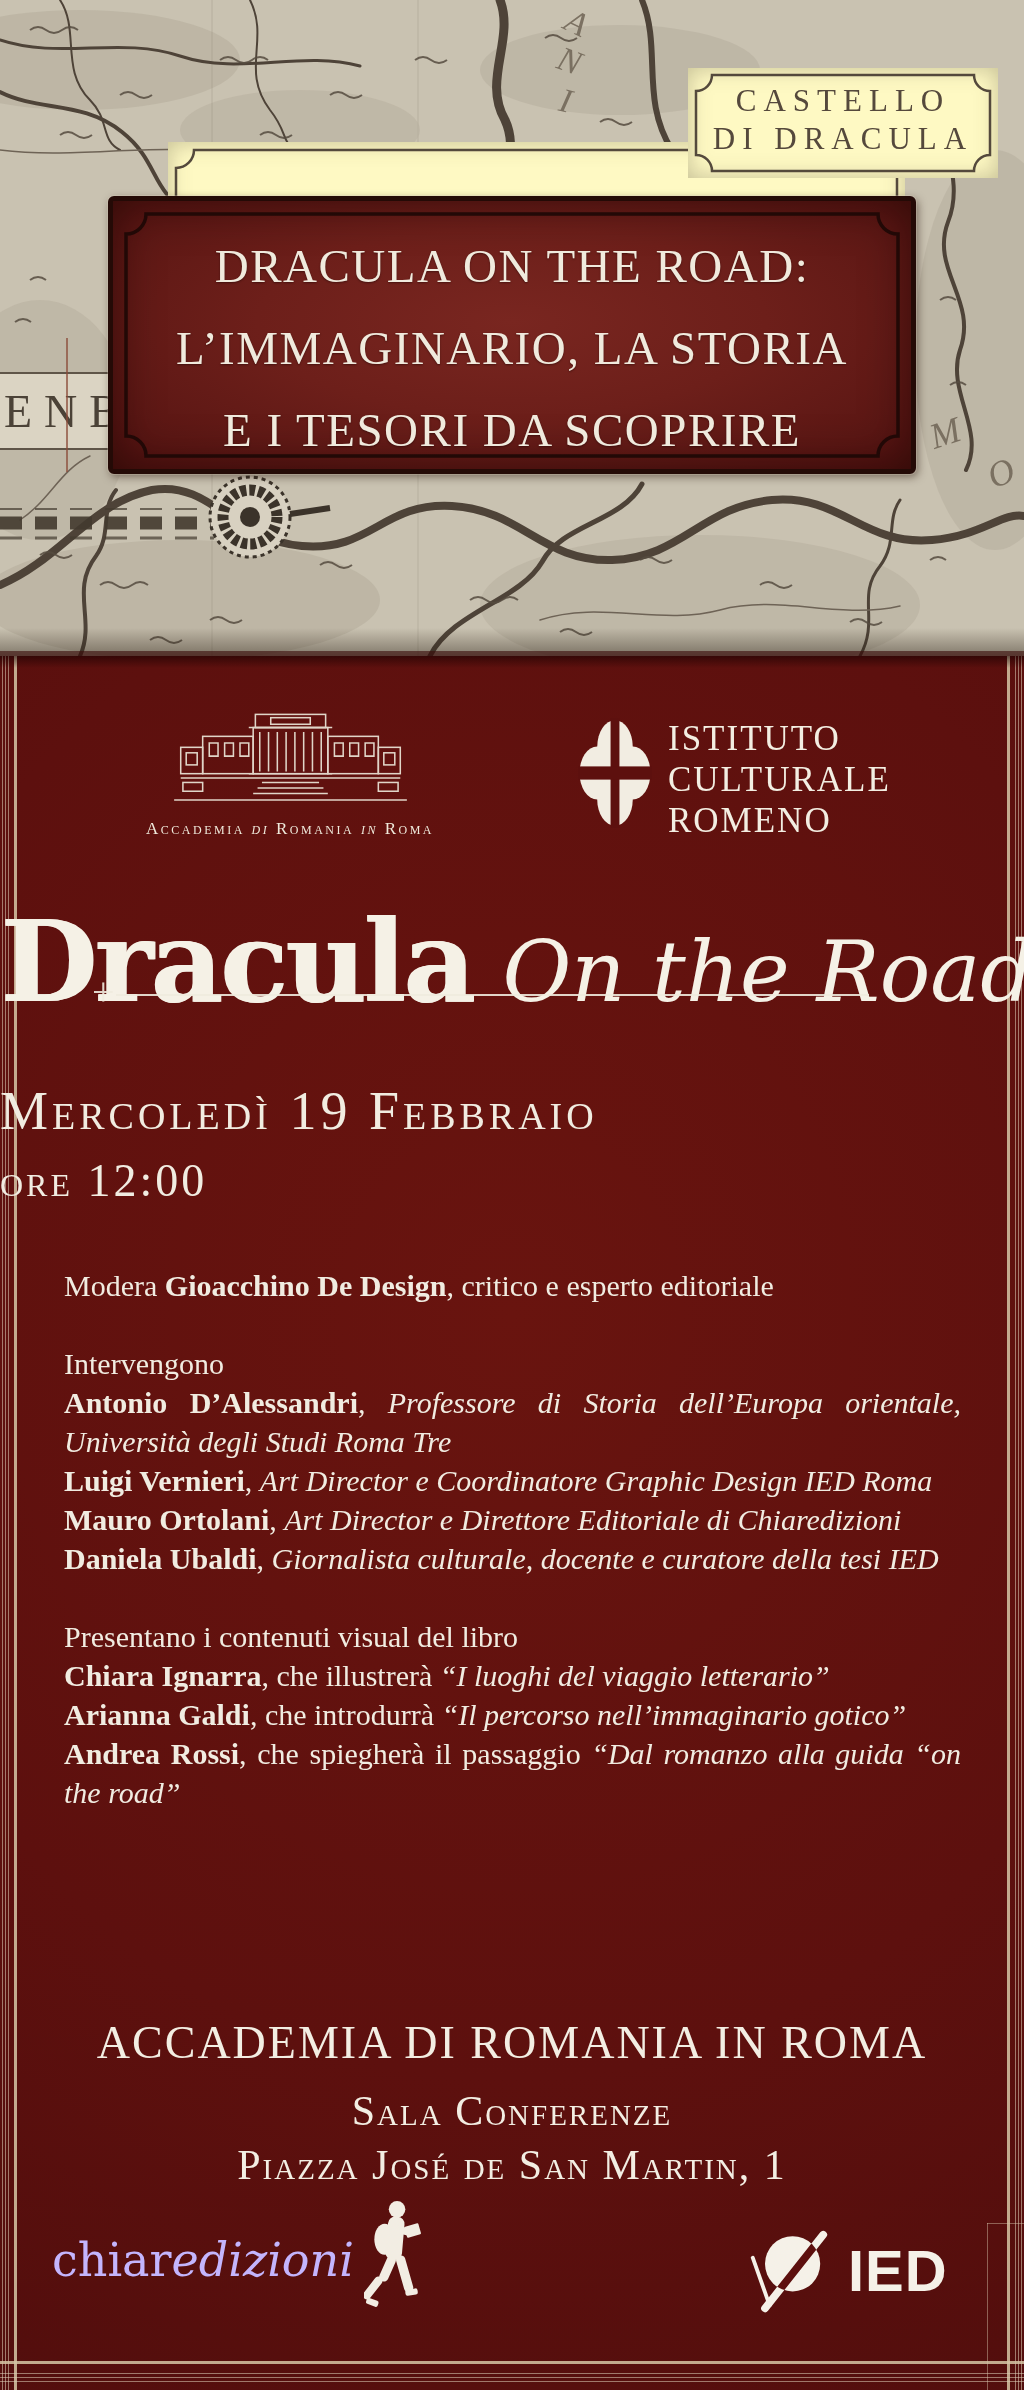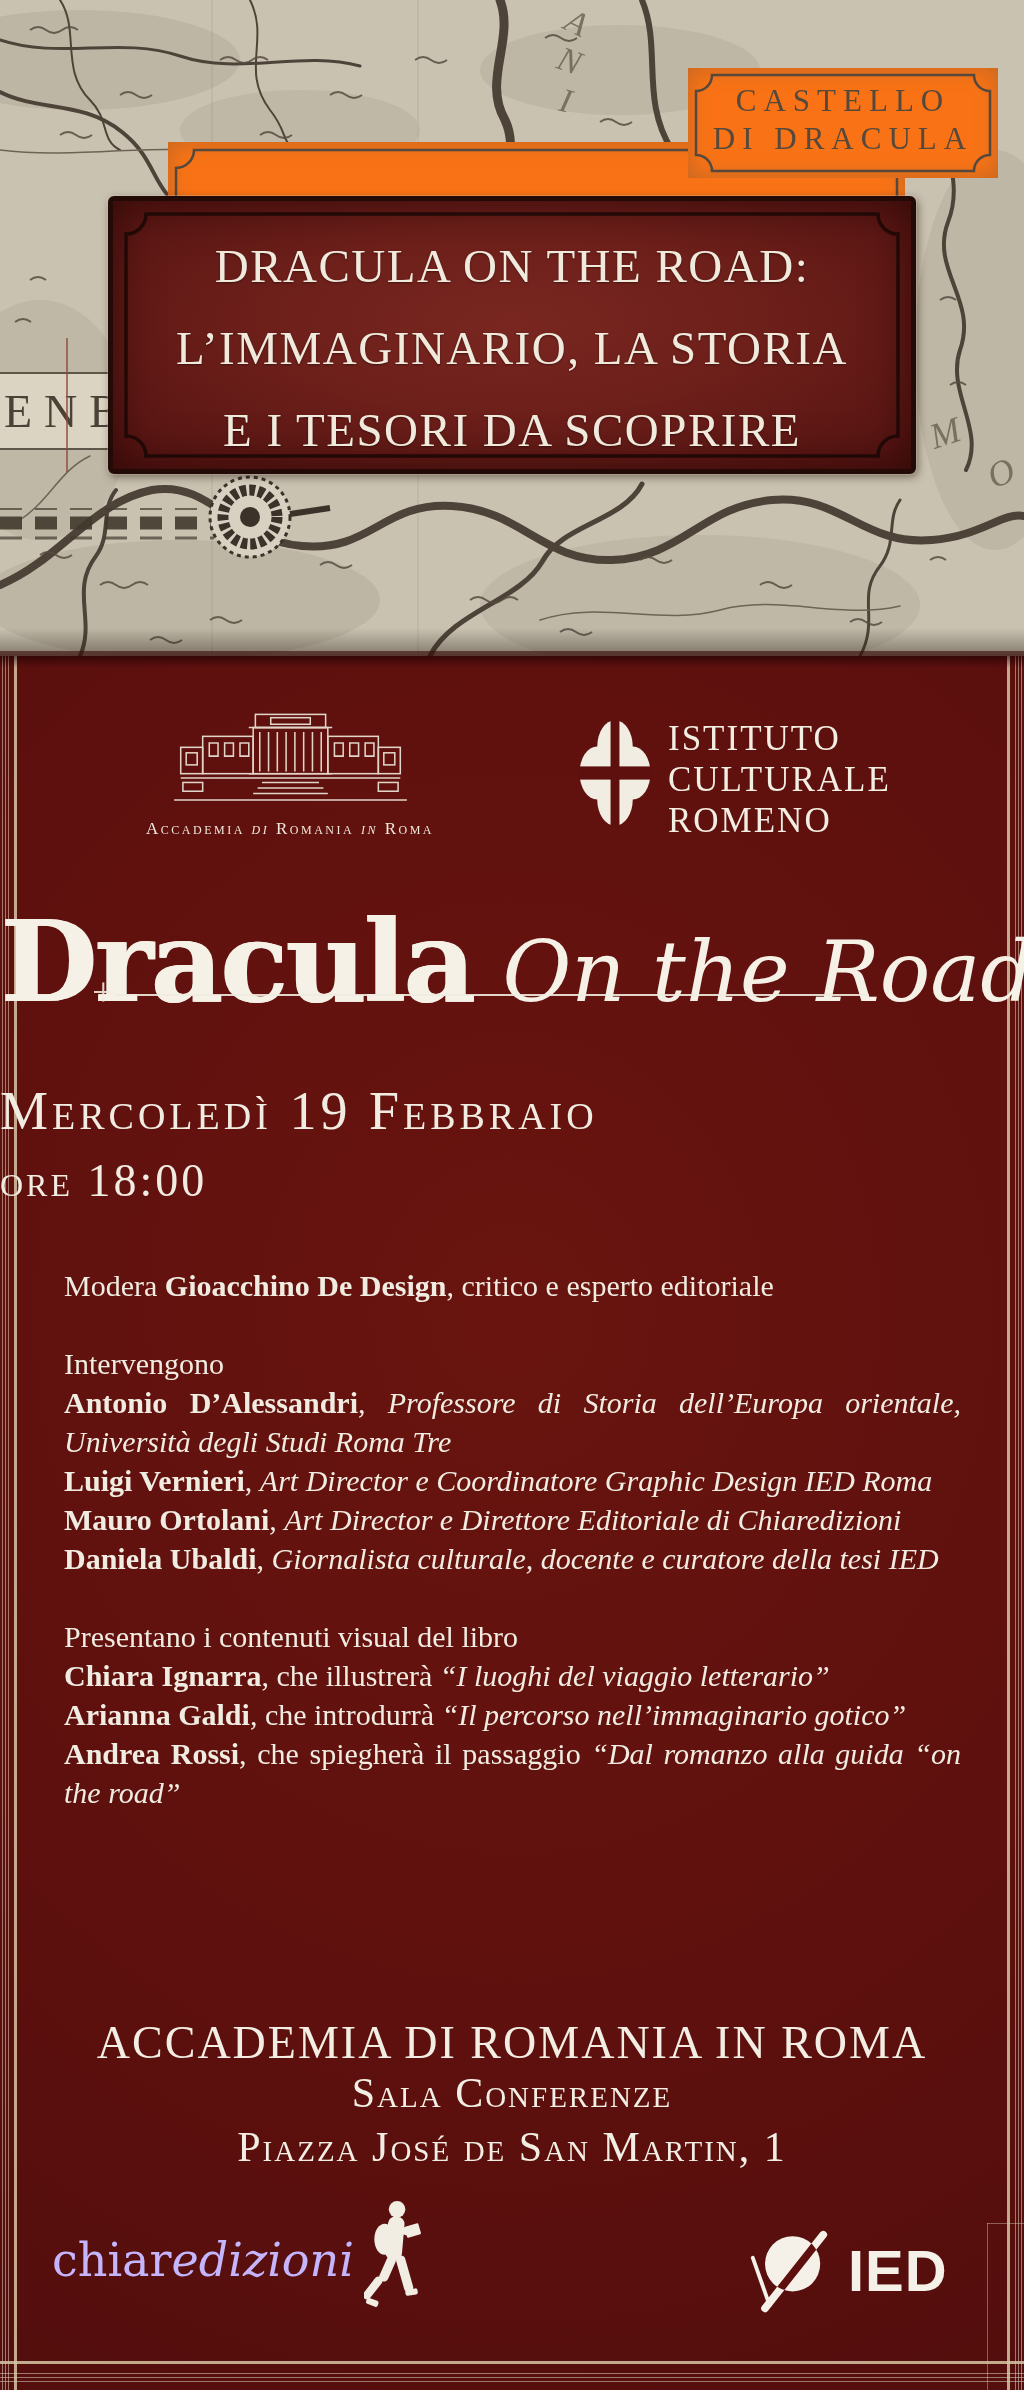--- a/index.html
+++ b/index.html
@@ -2,21 +2,21 @@
 <html><head>
 <meta charset="utf-8">
 <style>
   html,body{margin:0;padding:0;background:#2b2b2b;}
   .poster{position:relative;width:1024px;height:2390px;margin:0 auto;overflow:hidden;
           font-family:"Liberation Serif", serif;background:#5d100e;}
 
   
   .map{position:absolute;top:0;left:0;width:1024px;height:656px;background:#c9c2b1;}
   .map svg.deco{position:absolute;top:0;left:0;}
-  .map-label{position:absolute;background:#f97316;color:#4c443a;z-index:3;
+  .map-label{position:absolute;background:#fef9c3;color:#4c443a;z-index:3;
              box-shadow:inset 0 0 22px rgba(90,80,64,.35);}
   .map-label .notch{position:absolute;top:0;left:0;width:100%;height:100%;}
   .label-borgo{left:168px;top:142px;width:737px;height:118px;}
   .label-borgo .txt{position:absolute;width:100%;top:22px;text-align:center;
       font-size:46px;letter-spacing:16px;color:#4a4136;}
   .label-castello{left:688px;top:68px;width:310px;height:110px;}
   .label-castello .txt{position:absolute;width:100%;top:14px;text-align:center;
       font-size:31px;line-height:38px;letter-spacing:7px;color:#55493c;}
   .map-band{position:absolute;left:0;top:372px;width:160px;height:74px;z-index:2;
       background:#dbd4c3;border-top:2px solid #5f5548;border-bottom:2px solid #5f5548;
@@ -77,21 +77,21 @@
 
   
   .program{left:64px;top:1266px;width:897px;font-size:30px;line-height:39px;text-align:justify;}
   .program .group{margin:0 0 39px 0;}
   .b{font-weight:bold;}
   .i{font-style:italic;}
 
   
   .venue{left:0;top:2018px;width:1024px;text-align:center;color:#f3eee3;}
   .venue .l1{font-size:46px;letter-spacing:2px;line-height:50px;}
-  .venue .l2{margin-top:2px;font-size:42px;line-height:46px;font-variant:small-caps;letter-spacing:2px;}
+  .venue .l2{margin-top:20px;font-size:42px;line-height:46px;font-variant:small-caps;letter-spacing:2px;}
   .venue .l3{margin-top:8px;font-size:42px;line-height:46px;font-variant:small-caps;letter-spacing:2px;}
 
   
   .publisher{left:52px;top:2198px;display:flex;align-items:center;}
   .publisher .word{font-family:"DejaVu Serif", serif;font-size:46px;color:#c4b5fd;}
   .publisher .word .it{font-style:italic;}
   .ied{left:742px;top:2224px;display:flex;align-items:center;}
   .ied .label{margin-left:14px;font-family:"Liberation Sans", sans-serif;
       font-weight:bold;font-size:58px;letter-spacing:1px;color:#f5f1e8;}
 </style>
@@ -282,21 +282,21 @@
   </div>
 
   <div class="content big-title">
     <span class="blackletter">Dracula</span><span class="script">On the Road</span>
   </div>
   <span class="plus">+</span>
   <div class="underline"></div>
 
   <div class="content dateblock">
     <div class="date">Mercoledì 19 Febbraio</div>
-    <div class="time">ore 18:00</div>
+    <div class="time">ore 12:00</div>
   </div>
 
   <div class="content program">
     <div class="group"><span>Modera </span><span class="b">Gioacchino De Design</span><span>, critico e esperto editoriale</span></div>
 
     <div class="group">
       <div>Intervengono</div>
       <div><span class="b">Antonio D’Alessandri</span><span>, </span><span class="i">Professore di Storia dell’Europa orientale, Università degli Studi Roma Tre</span></div>
       <div><span class="b">Luigi Vernieri</span><span>, </span><span class="i">Art Director e Coordinatore Graphic Design IED Roma</span></div>
       <div><span class="b">Mauro Ortolani</span><span>, </span><span class="i">Art Director e Direttore Editoriale di Chiaredizioni</span></div>

